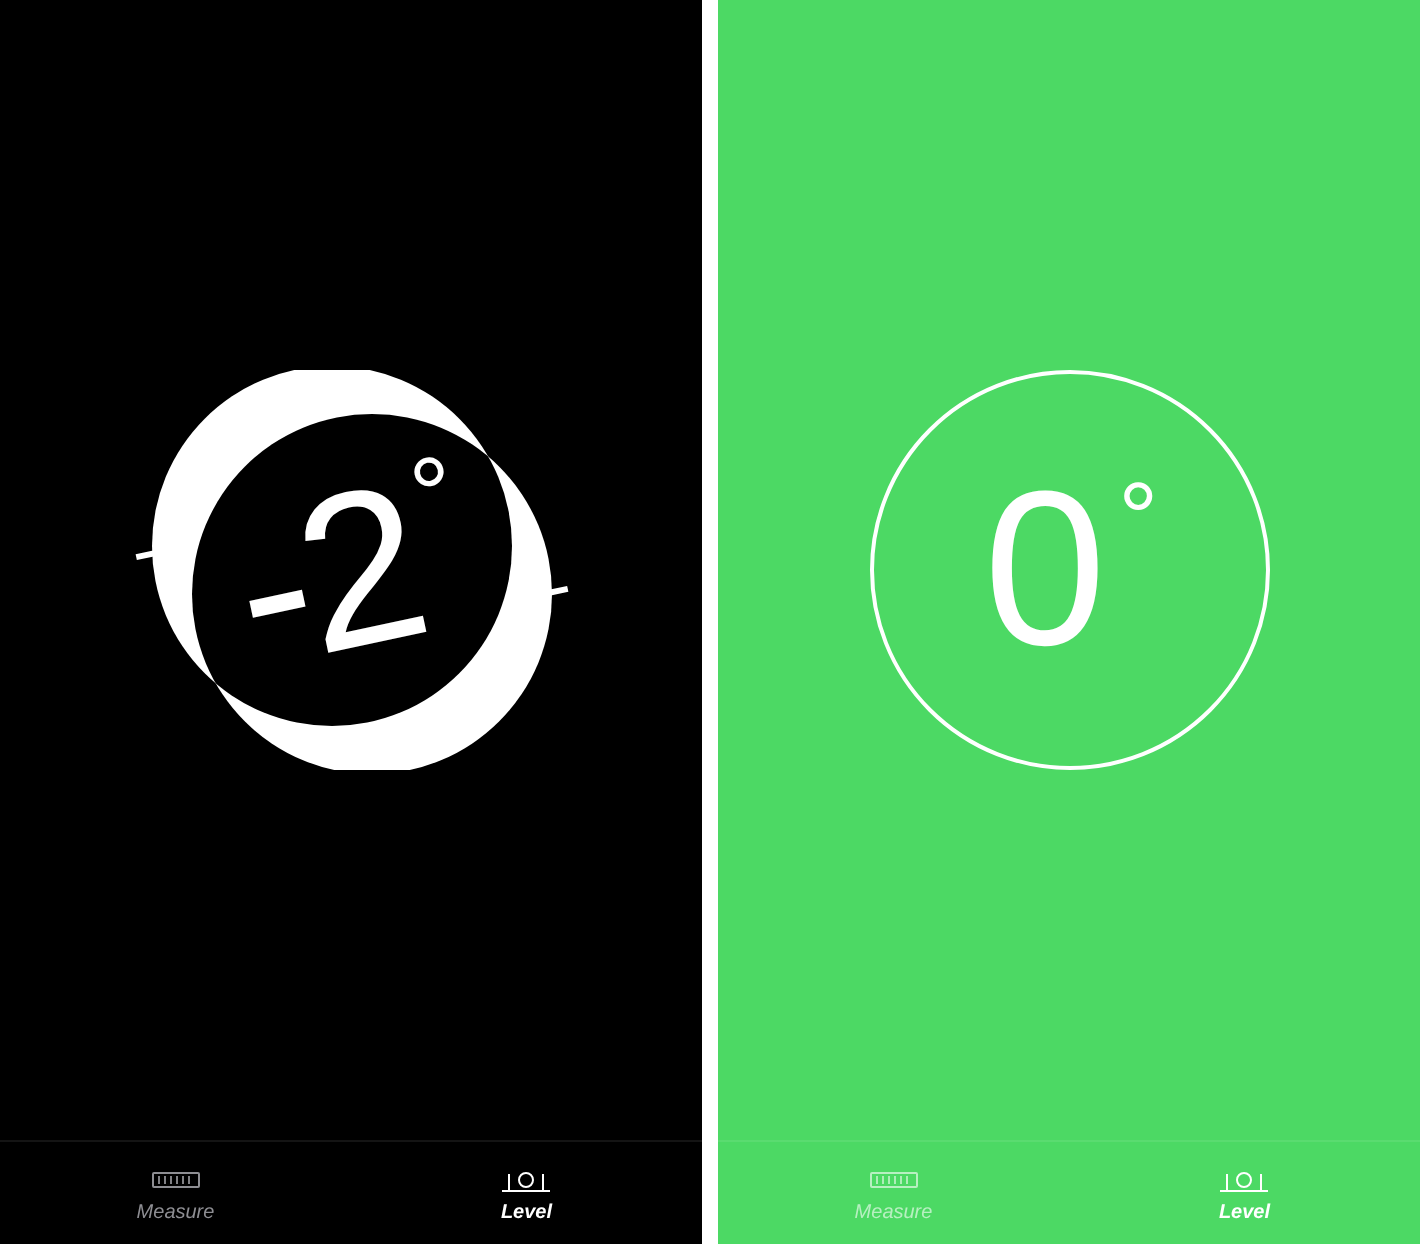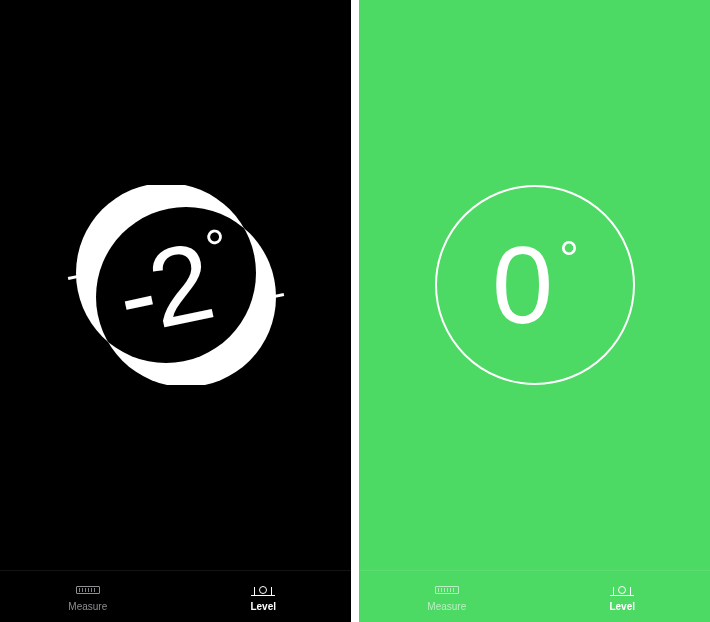--- a/index.html
+++ b/index.html
@@ -107,20 +107,21 @@
       flex: 1;
       display: flex;
       flex-direction: column;
       align-items: center;
       justify-content: center;
       gap: 3px;
       color: #8e8e93;
       font-size: 10px;
       font-weight: 400;
       cursor: pointer;
+      font-style: italic;
     }
     .tab.active { color: #fff; font-weight: 600; text-align: center; }
     .tab .ticon { width: 26px; height: 16px; display: flex; align-items: center; justify-content: center; }
     .ruler {
       width: 24px; height: 8px;
       border: 1.2px solid currentColor;
       border-radius: 1px;
       position: relative;
     }
     .ruler::before {

